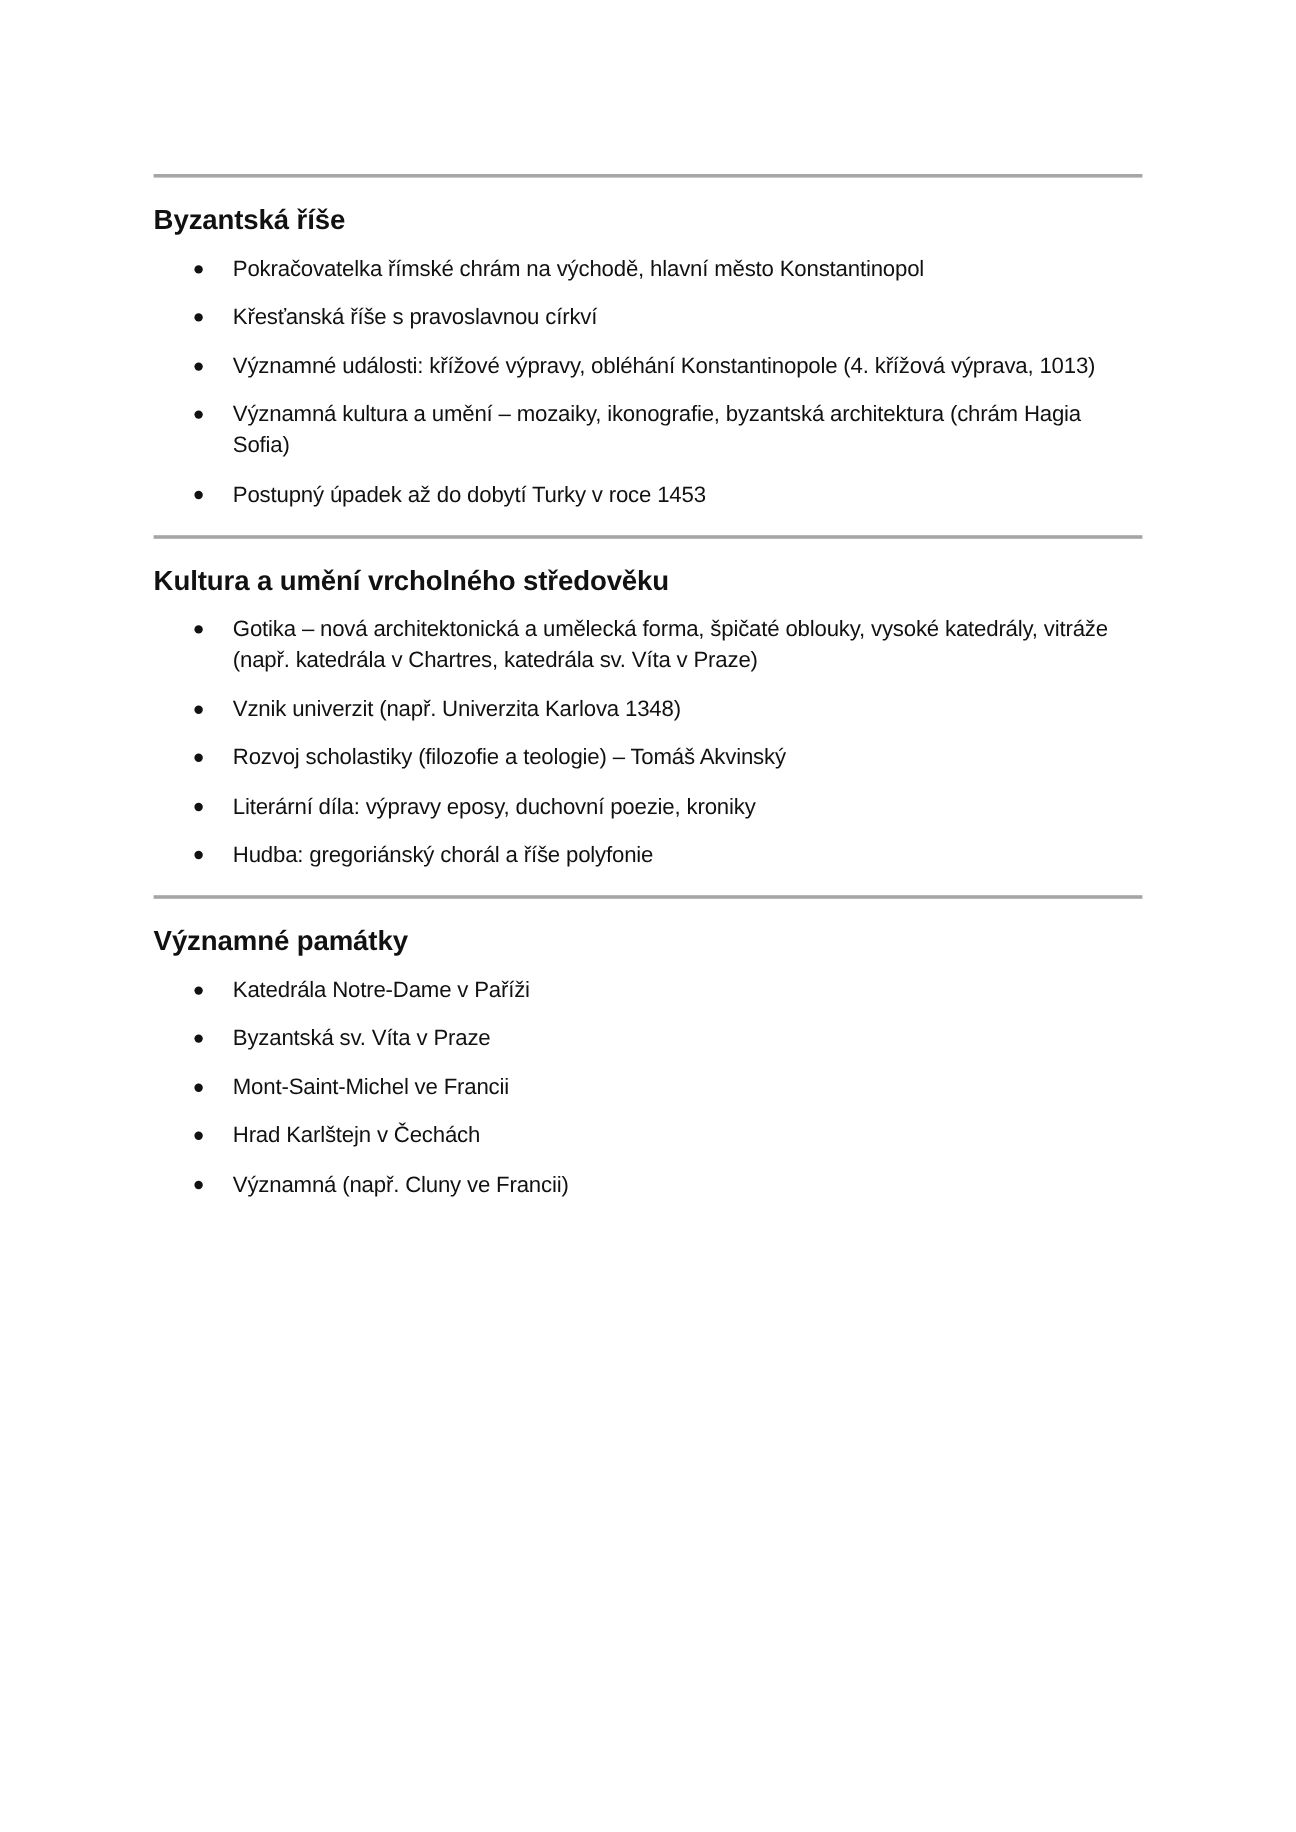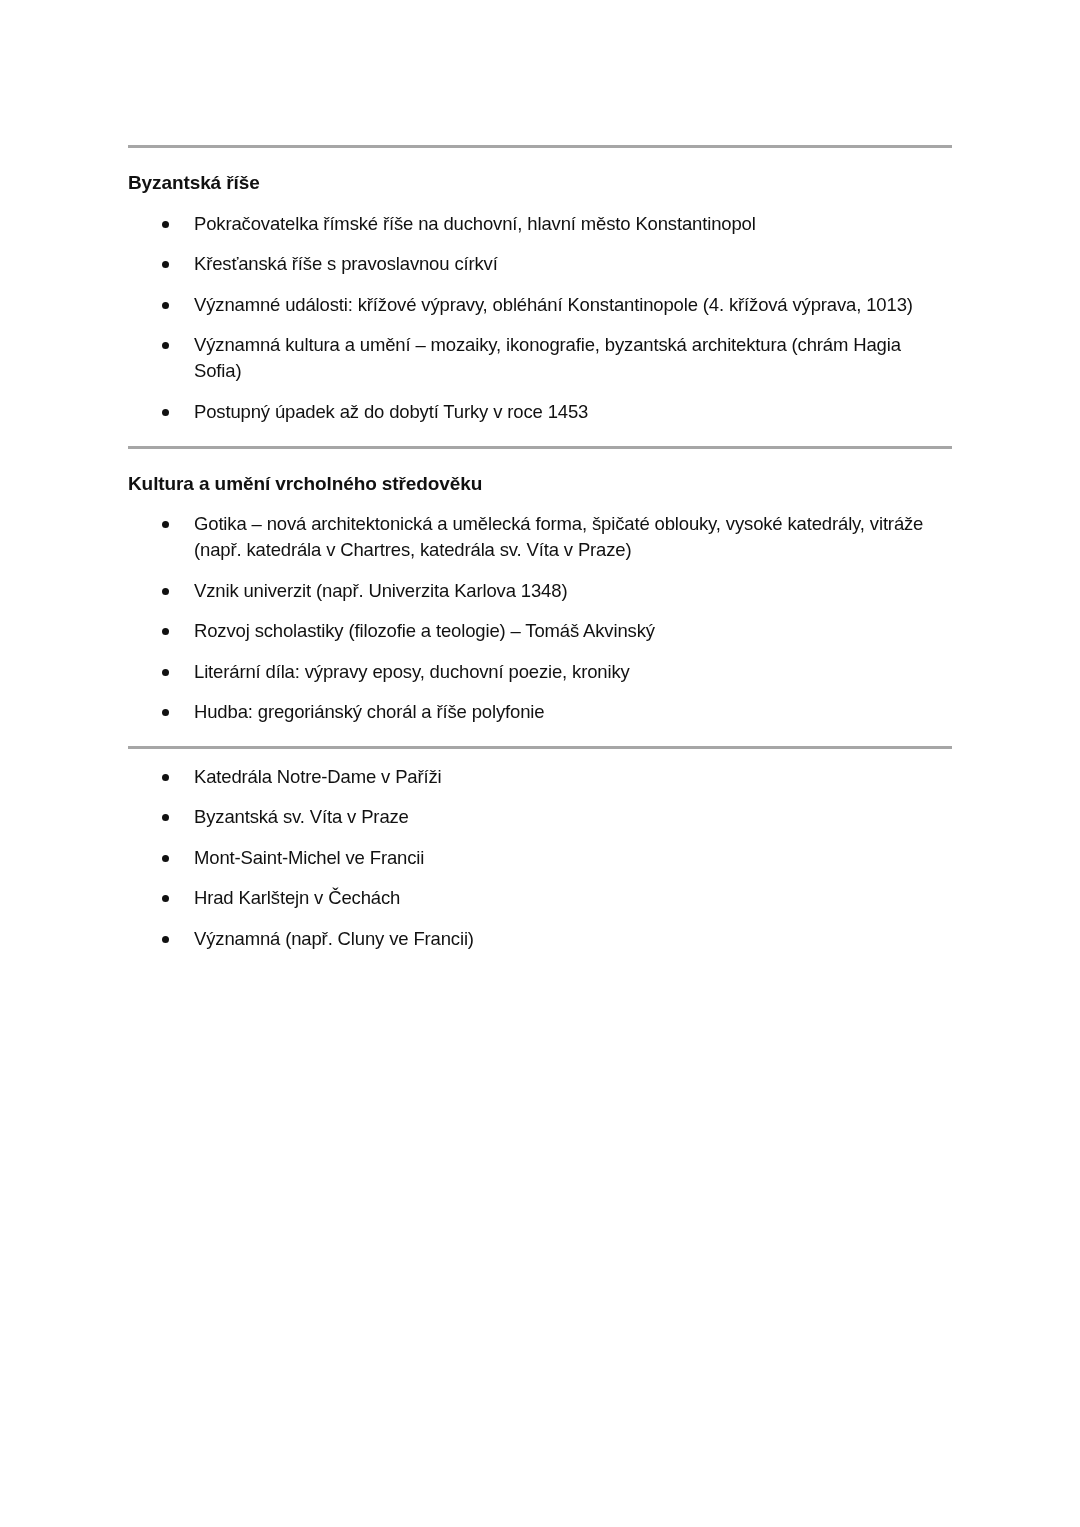--- a/index.html
+++ b/index.html
@@ -24,21 +24,21 @@
     .rule {
       height: 3px;
       background: #a6a6a6;
       width: 824px;
     }
     .section {
       margin: 0;
     }
     .heading {
       font-weight: bold;
-      font-size: 19px;
+      font-size: 23px;
       line-height: 26px;
       margin-top: 22px;
       margin-bottom: 0;
       letter-spacing: -0.1px;
     }
     ul.bullets {
       list-style: none;
       margin: 0;
       padding: 0;
     }
@@ -66,21 +66,21 @@
   </style>
 </head>
 <body>
 
 <div class="page">
 
   <div class="rule"></div>
   <div class="section">
     <div class="heading">Byzantská říše</div>
     <ul class="bullets">
-      <li><span class="dot"></span><span class="bold"></span><span>Pokračovatelka římské říše na duchovní, hlavní město Konstantinopol</span></li>
+      <li><span class="dot"></span><span class="bold"></span><span>Pokračovatelka římské chrám na východě, hlavní město Konstantinopol</span></li>
       <li><span class="dot"></span><span class="bold"></span><span>Křesťanská říše s pravoslavnou církví</span></li>
       <li><span class="dot"></span><span class="bold"></span><span>Významné události: křížové výpravy, obléhání Konstantinopole (4. křížová výprava, 1013)</span></li>
       <li><span class="dot"></span><span class="bold"></span><span>Významná kultura a umění – mozaiky, ikonografie, byzantská architektura (chrám Hagia Sofia)</span></li>
       <li><span class="dot"></span><span class="bold"></span><span>Postupný úpadek až do dobytí Turky v roce 1453</span></li>
     </ul>
     <div class="after-list"></div>
   </div>
 
   <div class="rule"></div>
   <div class="section">
@@ -90,20 +90,21 @@
       <li><span class="dot"></span><span class="bold"></span><span>Vznik univerzit (např. Univerzita Karlova 1348)</span></li>
       <li><span class="dot"></span><span class="bold"></span><span>Rozvoj scholastiky (filozofie a teologie) – Tomáš Akvinský</span></li>
       <li><span class="dot"></span><span class="bold"></span><span>Literární díla: výpravy eposy, duchovní poezie, kroniky</span></li>
       <li><span class="dot"></span><span class="bold"></span><span>Hudba: gregoriánský chorál a říše polyfonie</span></li>
     </ul>
     <div class="after-list"></div>
   </div>
 
   <div class="rule"></div>
   <div class="section">
+    <div class="heading">Významné památky</div>
     <ul class="bullets">
       <li><span class="dot"></span><span class="bold"></span><span>Katedrála Notre-Dame v Paříži</span></li>
       <li><span class="dot"></span><span class="bold"></span><span>Byzantská sv. Víta v Praze</span></li>
       <li><span class="dot"></span><span class="bold"></span><span>Mont-Saint-Michel ve Francii</span></li>
       <li><span class="dot"></span><span class="bold"></span><span>Hrad Karlštejn v Čechách</span></li>
       <li><span class="dot"></span><span class="bold"></span><span>Významná (např. Cluny ve Francii)</span></li>
     </ul>
   </div>
 
 </div>

